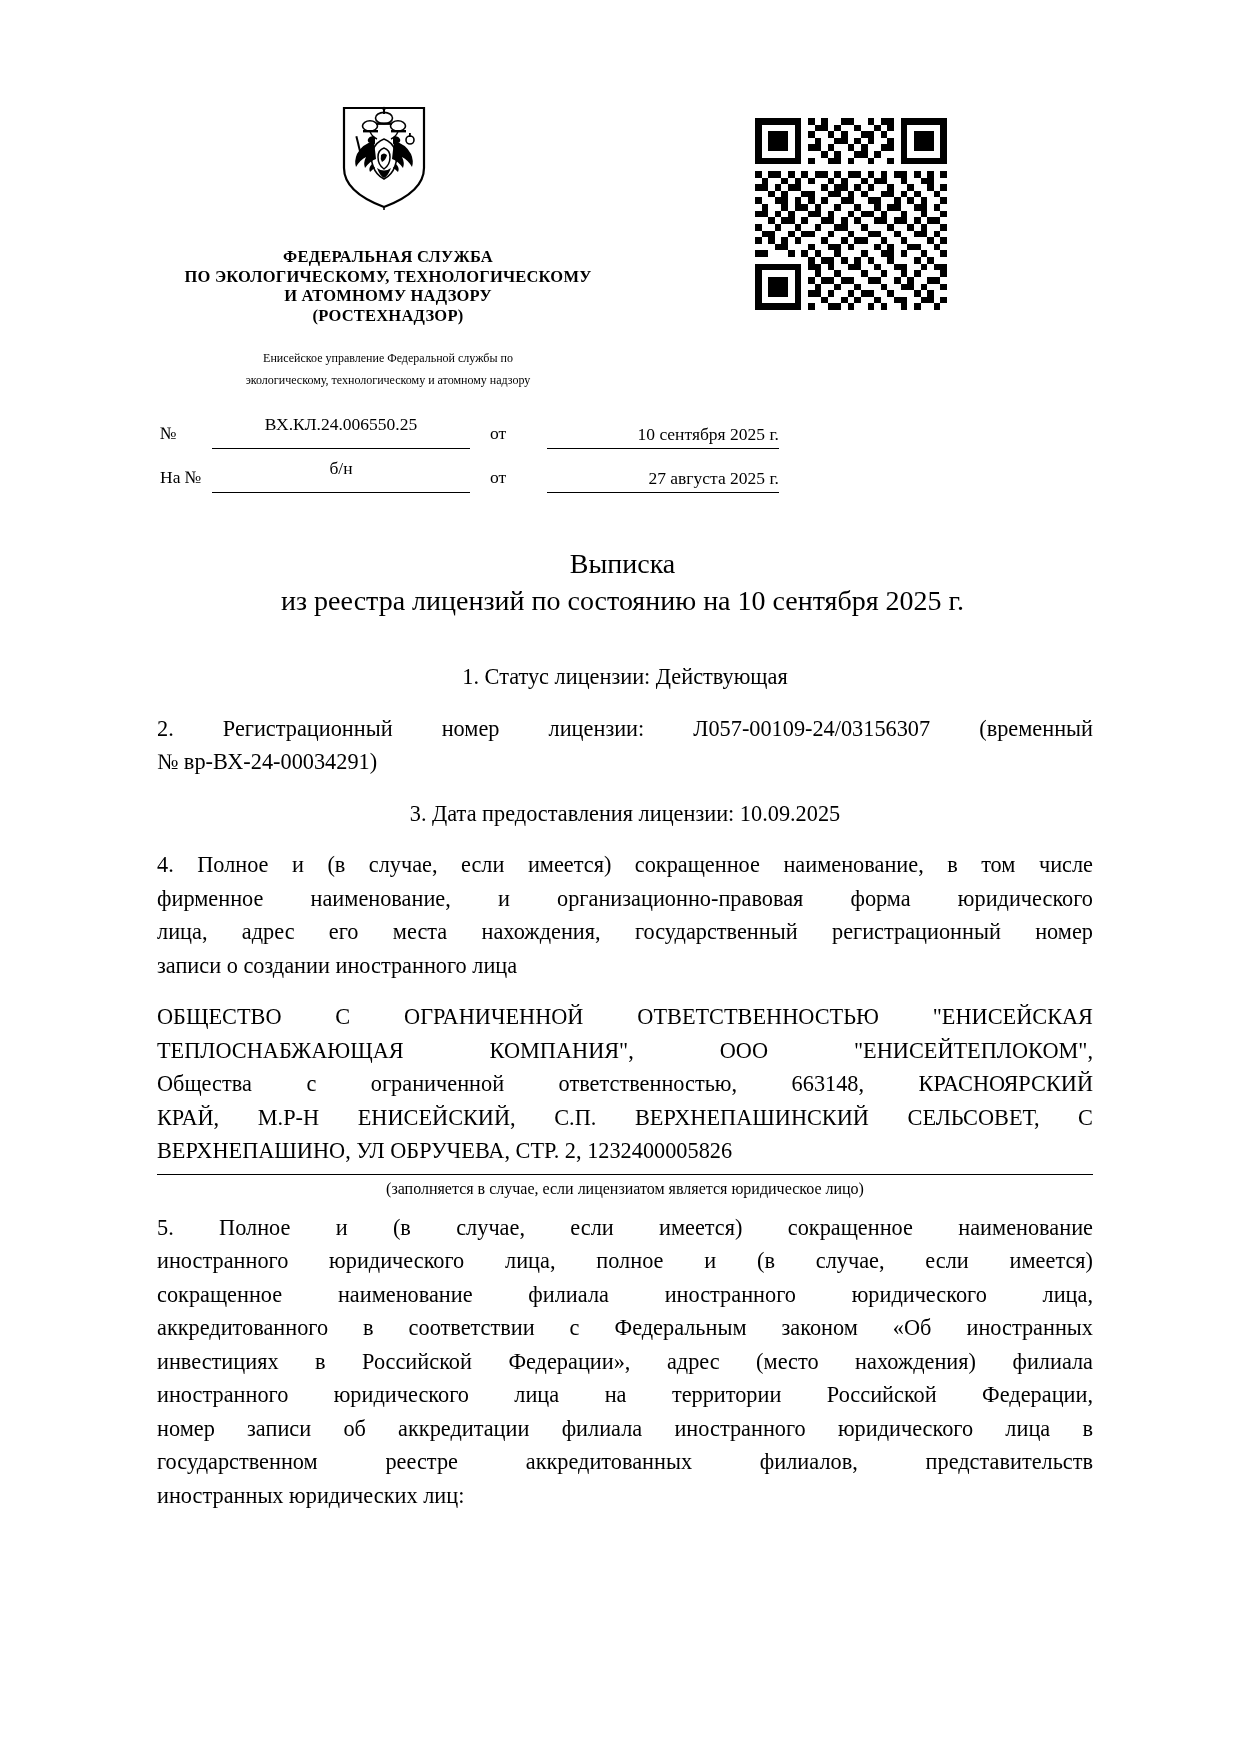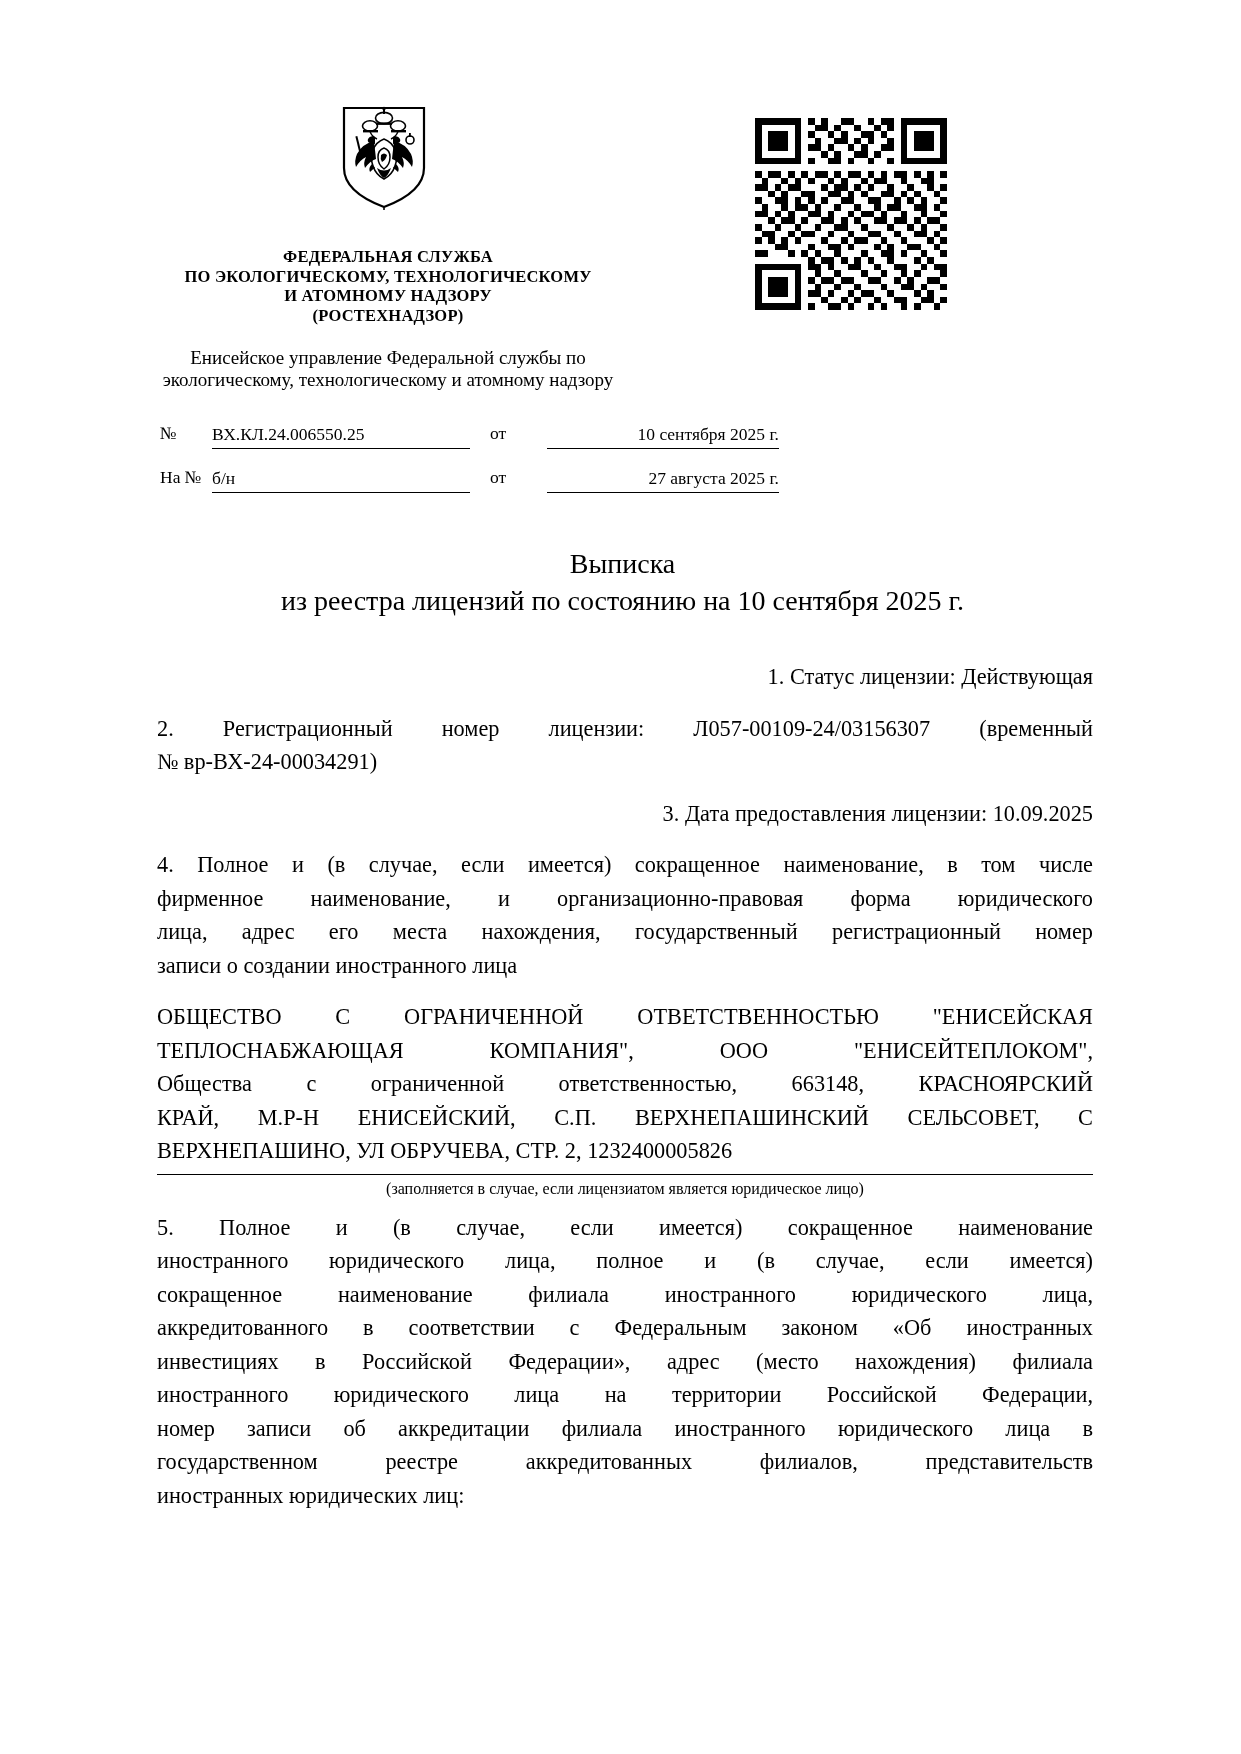--- a/index.html
+++ b/index.html
@@ -52,21 +52,21 @@
     text-align: center;
   }
   .org-title {
     font-weight: bold;
     font-size: 16.5px;
     line-height: 19.5px;
     letter-spacing: 0.2px;
   }
   .org-sub {
     margin-top: 22px;
-    font-size: 19px;
+    font-size: 12px;
     line-height: 22px;
   }
 
   
   .ref-table {
     position: absolute;
     left: 160px;
     top: 405px;
     width: 590px;
     font-size: 17.5px;
@@ -78,22 +78,22 @@
   }
   .ref-label {
     width: 52px;
     flex: 0 0 52px;
     padding-bottom: 5px;
     white-space: nowrap;
   }
   .ref-value {
     flex: 0 0 258px;
     border-bottom: 1.6px solid #000;
-    text-align: left;
-    padding-bottom: 3px;
+    text-align: center;
+    padding-bottom: 13px;
   }
   .ref-mid {
     flex: 0 0 56px;
     text-align: center;
     padding-bottom: 5px;
   }
   .ref-value2 {
     flex: 0 0 226px;
     border-bottom: 1.6px solid #000;
     text-align: right;
@@ -121,21 +121,21 @@
     width: 936px;
     font-size: 22.3px;
     line-height: 33.5px;
   }
   .para {
     margin: 0 0 18px 0;
     text-align: justify;
     text-justify: inter-word;
   }
   .para.last-left {
-    text-align: right;
+    text-align: center;
   }
   .company {
     margin: 0;
     text-align: justify;
     text-justify: inter-word;
     font-size: 22.3px;
     line-height: 33.5px;
   }
   .divider {
     margin: 6px 0 2px 0;

